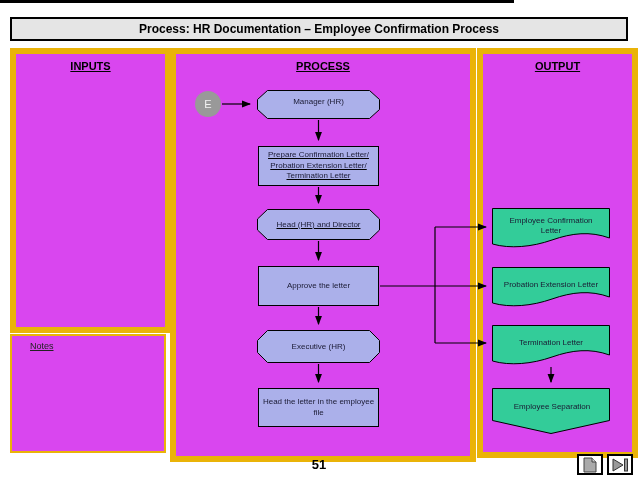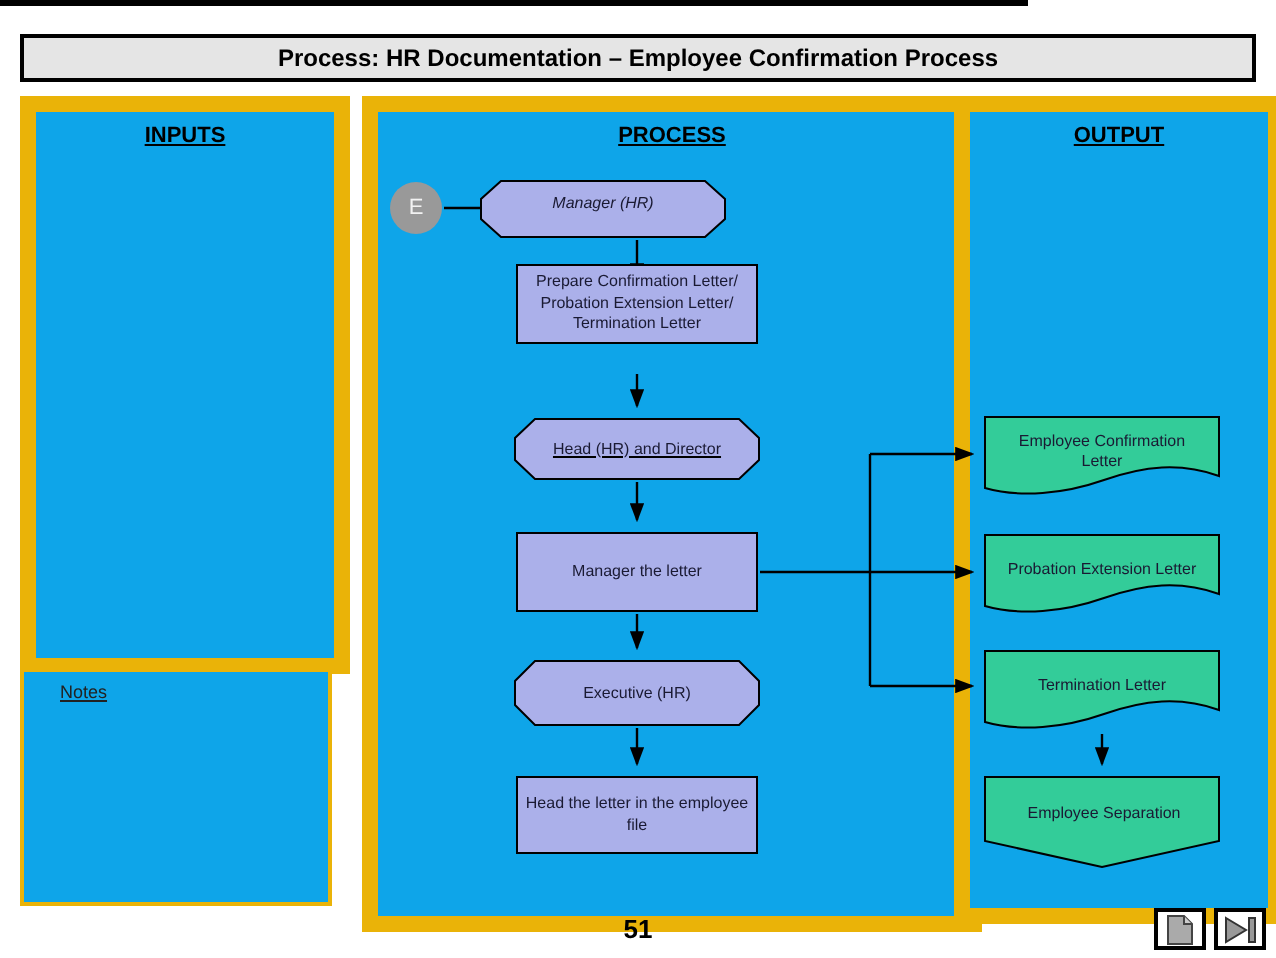--- a/index.html
+++ b/index.html
@@ -7,27 +7,27 @@
     position:relative;width:638px;height:479px;background:#ffffff;
     font-family:"Liberation Sans","DejaVu Sans",sans-serif;overflow:hidden;
   }
   .top-strip{position:absolute;left:0;top:0;width:514px;height:3px;background:#000;}
   .title-bar{
     position:absolute;left:10px;top:17px;width:614px;height:20px;
     background:#e5e5e5;border:2px solid #000;
     display:flex;align-items:center;justify-content:center;
   }
   .title-bar span{font-size:12px;font-weight:bold;color:#000;white-space:nowrap;}
-  .panel{position:absolute;background:#0ea5e9;border:8px solid #eab308;}
+  .panel{position:absolute;background:#d946ef;border:6px solid #eab308;}
   .panel-header{
     text-align:center;font-size:11px;font-weight:bold;text-decoration:underline;
     color:#000;padding-top:6px;
   }
   .panel-inputs{left:10px;top:48px;width:149px;height:273px;}
-  .panel-process{left:181px;top:48px;width:294px;height:402px;}
+  .panel-process{left:170px;top:48px;width:294px;height:402px;}
   .panel-output{left:477px;top:48px;width:149px;height:398px;}
   .panel-notes{left:10px;top:334px;width:152px;height:115px;border-width:2px;}
   .notes-label{font-size:9px;color:#222;text-decoration:underline;margin:5px 0 0 18px;}
   .overlay{position:absolute;left:0;top:0;width:638px;height:479px;pointer-events:none;}
   .shape{position:absolute;display:flex;align-items:center;justify-content:center;text-align:center;}
   .shape svg{position:absolute;left:0;top:0;}
   .shape .lbl{
     position:relative;z-index:2;font-size:8px;line-height:1.25;color:#1a1a33;
     white-space:pre-line;padding:0 4px;
   }
@@ -97,42 +97,42 @@
       <line x1="435" y1="227" x2="486" y2="227" marker-end="url(#arw)"></line>
       <line x1="435" y1="343" x2="486" y2="343" marker-end="url(#arw)"></line>
       <line x1="551" y1="367" x2="551" y2="382" marker-end="url(#arw)"></line>
     </g>
   </svg>
 
   <div class="e-circle">
     <span>E</span>
   </div>
 
-  <div class="shape" style="left:240px;top:90px;width:123px;height:23px;font-style:italic;">
+  <div class="shape" style="left:257px;top:90px;width:123px;height:23px;">
     <svg width="123" height="29" viewBox="0 0 123 29">
       <path d="M10.5 0.5 H112.5 L122.5 9.5 V19.5 L112.5 28.5 H10.5 L0.5 19.5 V9.5 Z" fill="#abb0ea" stroke="#000"></path>
     </svg>
     <span class="lbl">Manager (HR)</span>
   </div>
 
-  <div class="rect-step" style="left:258px;top:132px;width:119px;height:38px;">
+  <div class="rect-step" style="left:258px;top:146px;width:119px;height:38px;text-decoration:underline;">
     <span class="lbl">Prepare Confirmation Letter/
 Probation Extension Letter/
 Termination Letter</span>
   </div>
 
   <div class="shape" style="left:257px;top:209px;width:123px;height:31px;text-decoration:underline;">
     <svg width="123" height="31" viewBox="0 0 123 31">
       <path d="M10.5 0.5 H112.5 L122.5 10 V21 L112.5 30.5 H10.5 L0.5 21 V10 Z" fill="#abb0ea" stroke="#000"></path>
     </svg>
     <span class="lbl">Head (HR) and Director</span>
   </div>
 
   <div class="rect-step" style="left:258px;top:266px;width:119px;height:38px;">
-    <span class="lbl">Manager the letter</span>
+    <span class="lbl">Approve the letter</span>
   </div>
 
   <div class="shape" style="left:257px;top:330px;width:123px;height:33px;">
     <svg width="123" height="33" viewBox="0 0 123 33">
       <path d="M10.5 0.5 H112.5 L122.5 10.5 V22.5 L112.5 32.5 H10.5 L0.5 22.5 V10.5 Z" fill="#abb0ea" stroke="#000"></path>
     </svg>
     <span class="lbl">Executive (HR)</span>
   </div>
 
   <div class="rect-step" style="left:258px;top:388px;width:119px;height:37px;">

